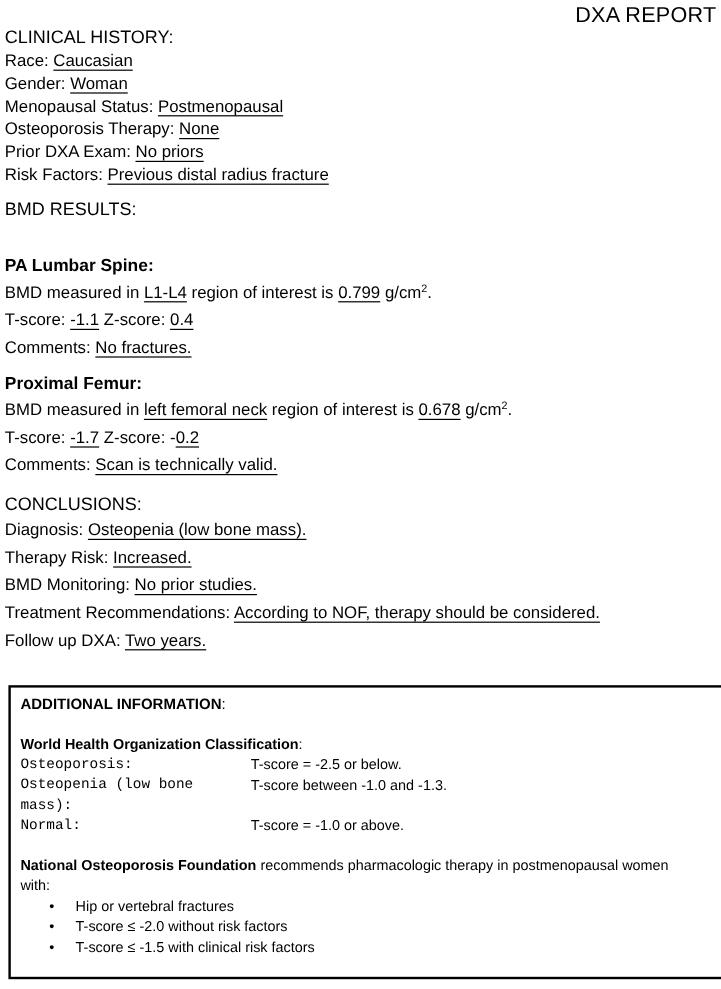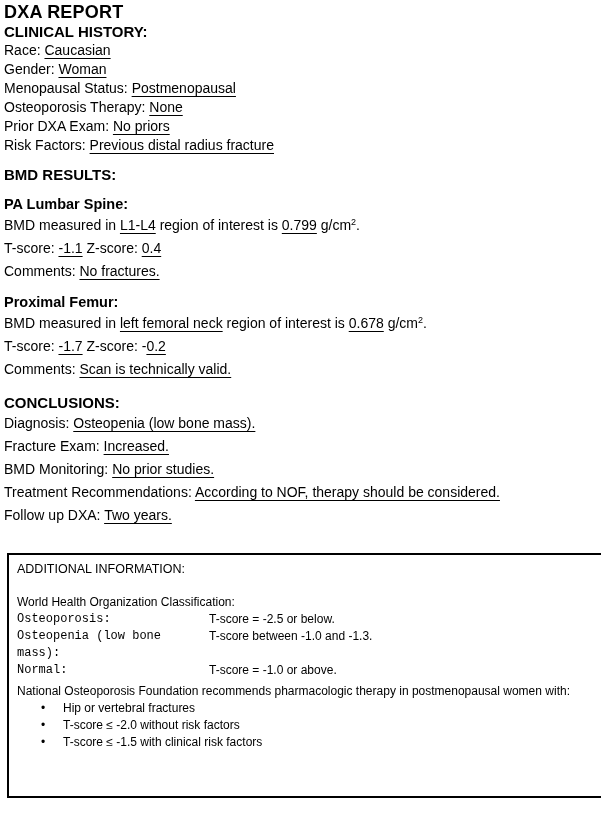--- a/index.html
+++ b/index.html
@@ -3,53 +3,53 @@
 <meta charset="utf-8">
 <style>
   html,body { margin:0; padding:0; background:#ffffff; }
   body {
     width:601px; height:824px;
     font-family:"Liberation Sans", sans-serif;
     color:#000; overflow:hidden;
   }
   .page { padding:2px 4px 0 4px; }
   .doc-title {
-    font-weight:bold; font-size:18px; line-height:20px;
-    text-align:left; letter-spacing:0.2px;
+    font-weight:normal; font-size:18px; line-height:20px;
+    text-align:right; letter-spacing:0.2px;
   }
   .section-heading {
-    font-weight:bold; font-size:15px; line-height:19px;
+    font-weight:normal; font-size:15px; line-height:19px;
     white-space:pre-wrap;
   }
   .sub-heading {
     font-weight:bold; font-size:14.5px; line-height:19px;
     white-space:pre-wrap;
   }
   .mt10 { margin-top:10px; }
-  .mt11 { margin-top:11px; }
+  .mt11 { margin-top:29px; }
   .mt21 { margin-top:10px; }
   .mt12 { margin-top:12px; }
   .line {
     font-size:14px; line-height:19px; white-space:pre-wrap;
   }
   .s-line { line-height:23px; }
   .u { text-decoration:underline; text-decoration-thickness:1.4px; text-underline-offset:2.5px; }
   .sup { font-size:9px; vertical-align:5px; line-height:0; }
   .info-box {
     margin-top:26px; margin-left:3px;
     width:586px; height:229px;
     border:2px solid #000;
     padding:6px 8px; box-sizing:content-box;
     font-size:12px; line-height:17px;
   }
   .box-heading { font-size:12.5px; line-height:17px; margin-bottom:16px; white-space:pre-wrap; }
-  .b { font-weight:normal; }
+  .b { font-weight:bold; }
   .who-row { display:flex; white-space:pre-wrap; line-height:17px; }
   .who-label { width:192px; flex:0 0 192px;font-family:Liberation Mono, monospace; }
-  .nof-para { margin-top:4px; white-space:pre-wrap; line-height:17px; width:560px; }
+  .nof-para { margin-top:16px; white-space:pre-wrap; line-height:17px; width:560px; }
   .bullet-row { display:flex; padding-left:24px; line-height:17px; white-space:pre-wrap; }
   .bullet-glyph { width:22px; flex:0 0 22px; }
 </style>
 </head>
 <body>
 
 <div class="page">
 
   <div class="doc-title">DXA REPORT</div>
 
@@ -69,21 +69,21 @@
   <div class="line s-line"><span>T-score: </span><span class="u">-1.1</span><span> Z-score: </span><span></span><span class="u">0.4</span></div>
   <div class="line s-line"><span>Comments: </span><span class="u">No fractures.</span></div>
 
   <div class="sub-heading mt21">Proximal Femur:</div>
   <div class="line s-line"><span>BMD measured in </span><span class="u">left femoral neck</span><span> region of interest is </span><span class="u">0.678</span><span> g/cm</span><span class="sup">2</span><span>.</span></div>
   <div class="line s-line"><span>T-score: </span><span class="u">-1.7</span><span> Z-score: </span><span>-</span><span class="u">0.2</span></div>
   <div class="line s-line"><span>Comments: </span><span class="u">Scan is technically valid.</span></div>
 
   <div class="section-heading mt12">CONCLUSIONS:</div>
   <div class="line s-line"><span>Diagnosis: </span><span class="u">Osteopenia (low bone mass).</span></div>
-  <div class="line s-line"><span>Fracture Exam: </span><span class="u">Increased.</span></div>
+  <div class="line s-line"><span>Therapy Risk: </span><span class="u">Increased.</span></div>
   <div class="line s-line"><span>BMD Monitoring: </span><span class="u">No prior studies.</span></div>
   <div class="line s-line"><span>Treatment Recommendations: </span><span class="u">According to NOF, therapy should be considered.</span></div>
   <div class="line s-line"><span>Follow up DXA: </span><span class="u">Two years.</span></div>
 
   <div class="info-box">
     <div class="box-heading"><span class="b">ADDITIONAL INFORMATION</span><span>:</span></div>
 
     <div>
       <div><span class="b">World Health Organization Classification</span><span>:</span></div>
       <div class="who-row"><span class="who-label">Osteoporosis:</span><span>T-score = -2.5 or below.</span></div>

